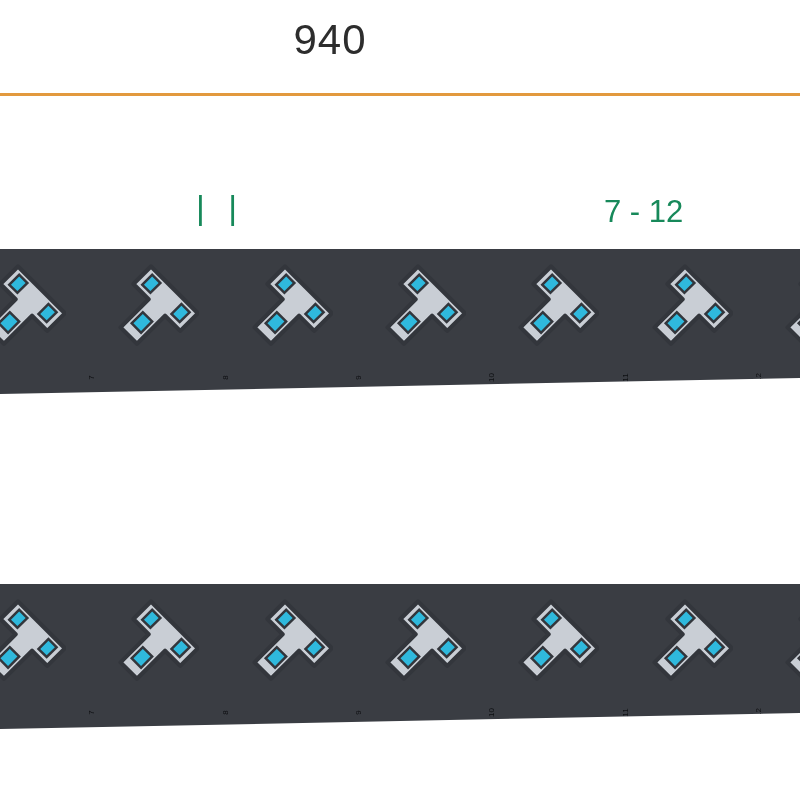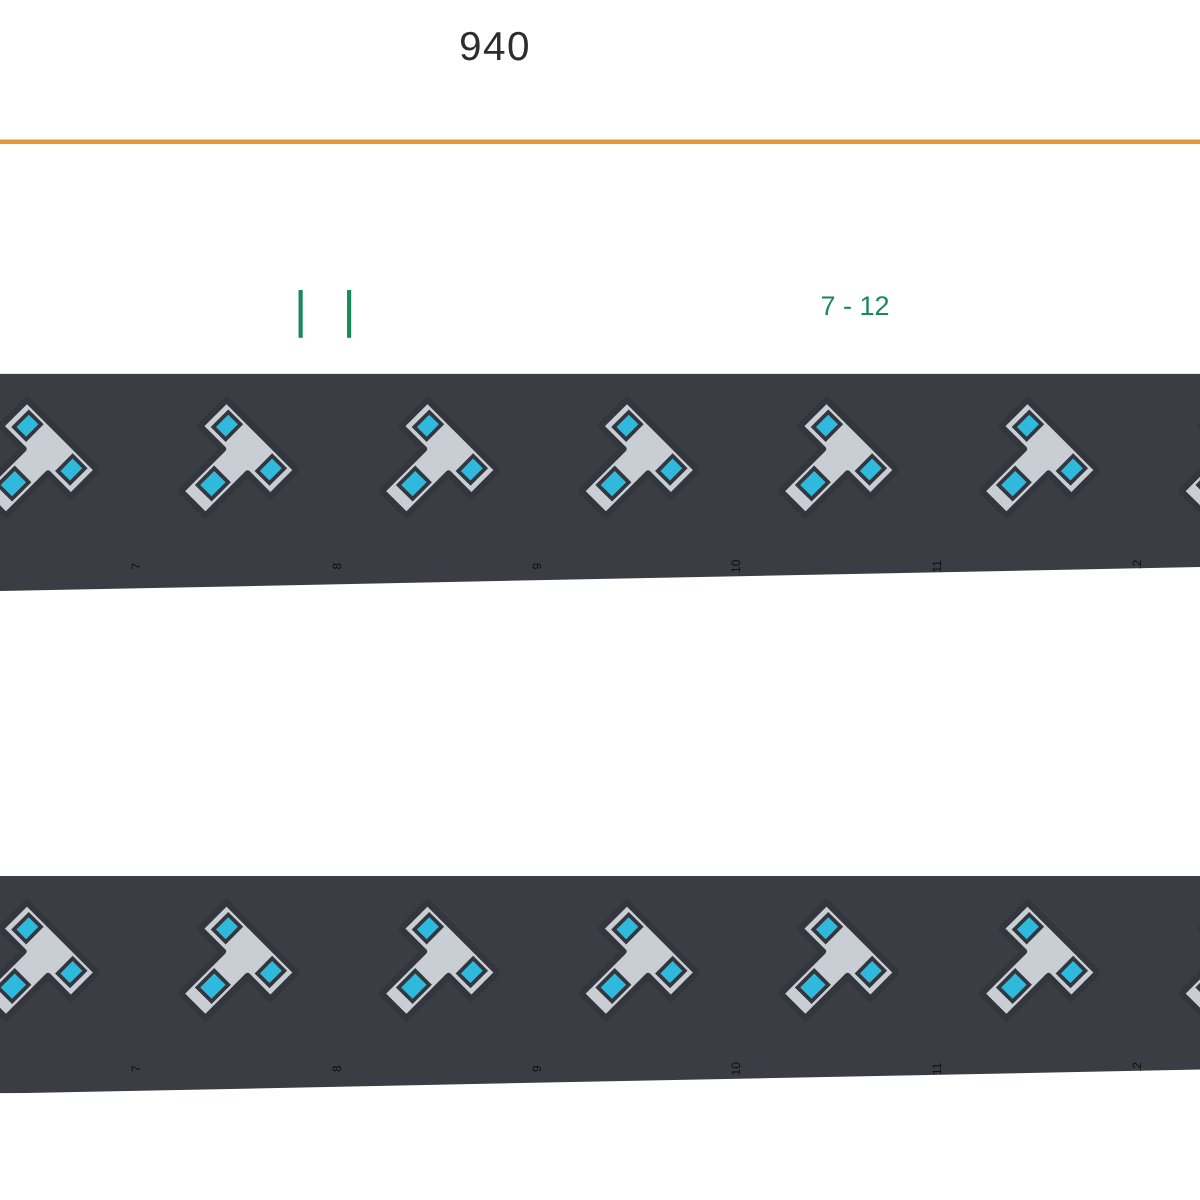--- a/index.html
+++ b/index.html
@@ -6,38 +6,38 @@
   html, body {
     width:800px; height:800px;
     background:#ffffff;
     font-family:"Liberation Sans", sans-serif;
     overflow:hidden;
   }
   .canvas { position:relative; width:800px; height:800px; background:#fff; }
 
   .dim-label {
     position:absolute; top:16px; left:0; width:660px;
-    text-align:center; font-size:27px; color:#2d2d2d;
+    text-align:center; font-size:42px; color:#2d2d2d;
     letter-spacing:1px;
   }
   .dim-line {
     position:absolute; top:93px; left:0; width:800px; height:3px;
     background:var(--line-color, #E2993E);
   }
 
   .sel-marks {
     position:absolute; top:188px; left:196px;
     color:var(--marker-color, #17895A);
     font-size:34px; letter-spacing:7px; font-weight:400;
     white-space:pre;
   }
   .range-label {
-    position:absolute; top:194px; left:547px;
+    position:absolute; top:194px; left:604px;
     color:var(--marker-color, #17895A);
-    font-size:18px;
+    font-size:31px;
   }
 
   .strip {
     position:absolute; left:0; width:800px; height:145px;
     background:var(--strip-body, #3A3D43);
     clip-path:polygon(0 0, 100% 0, 100% 89%, 0 100%);
     overflow:hidden;
   }
   .strip-top { top:249px; }
   .strip-bottom { top:584px; }

